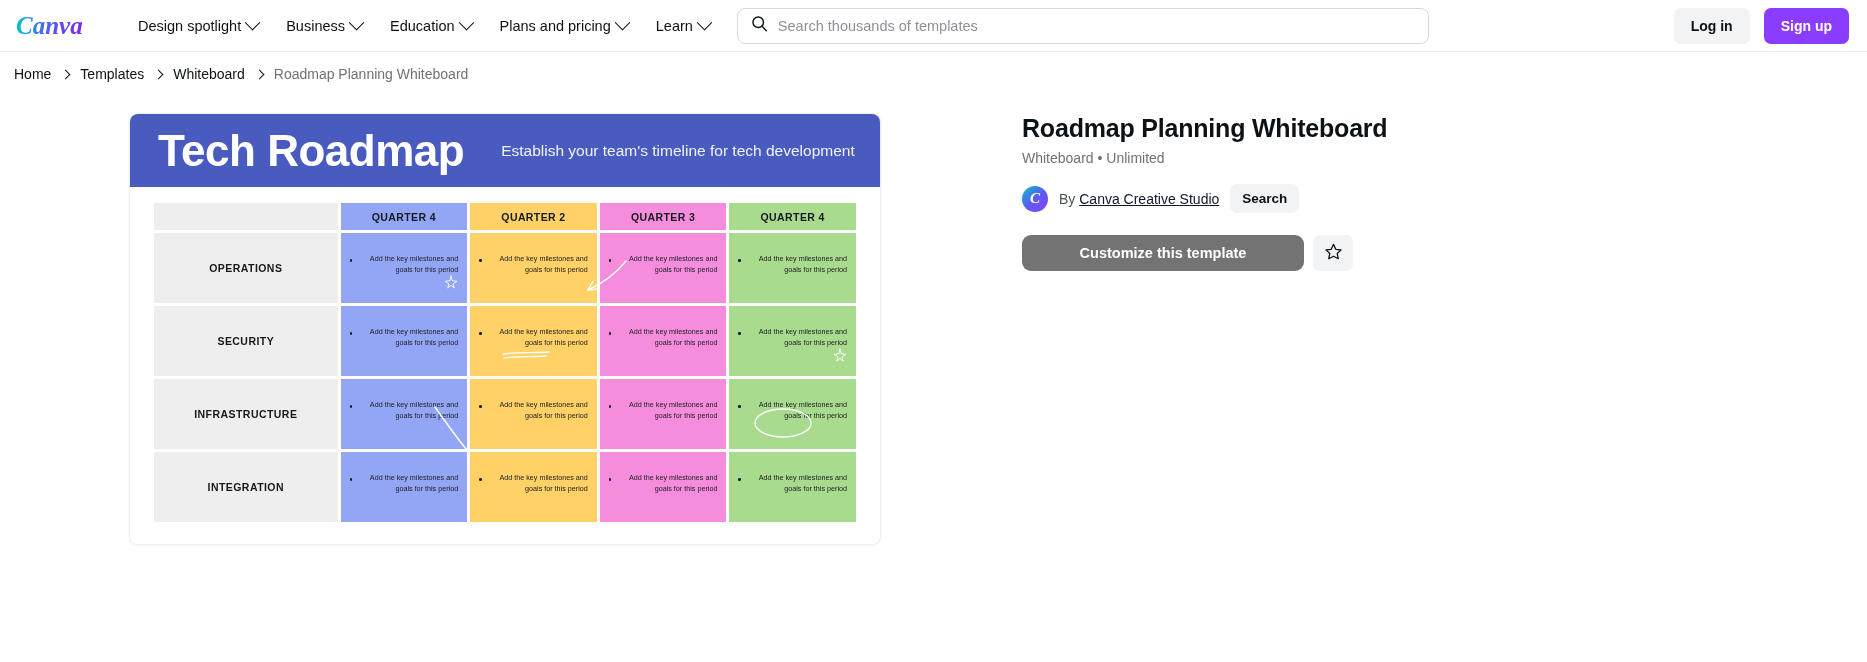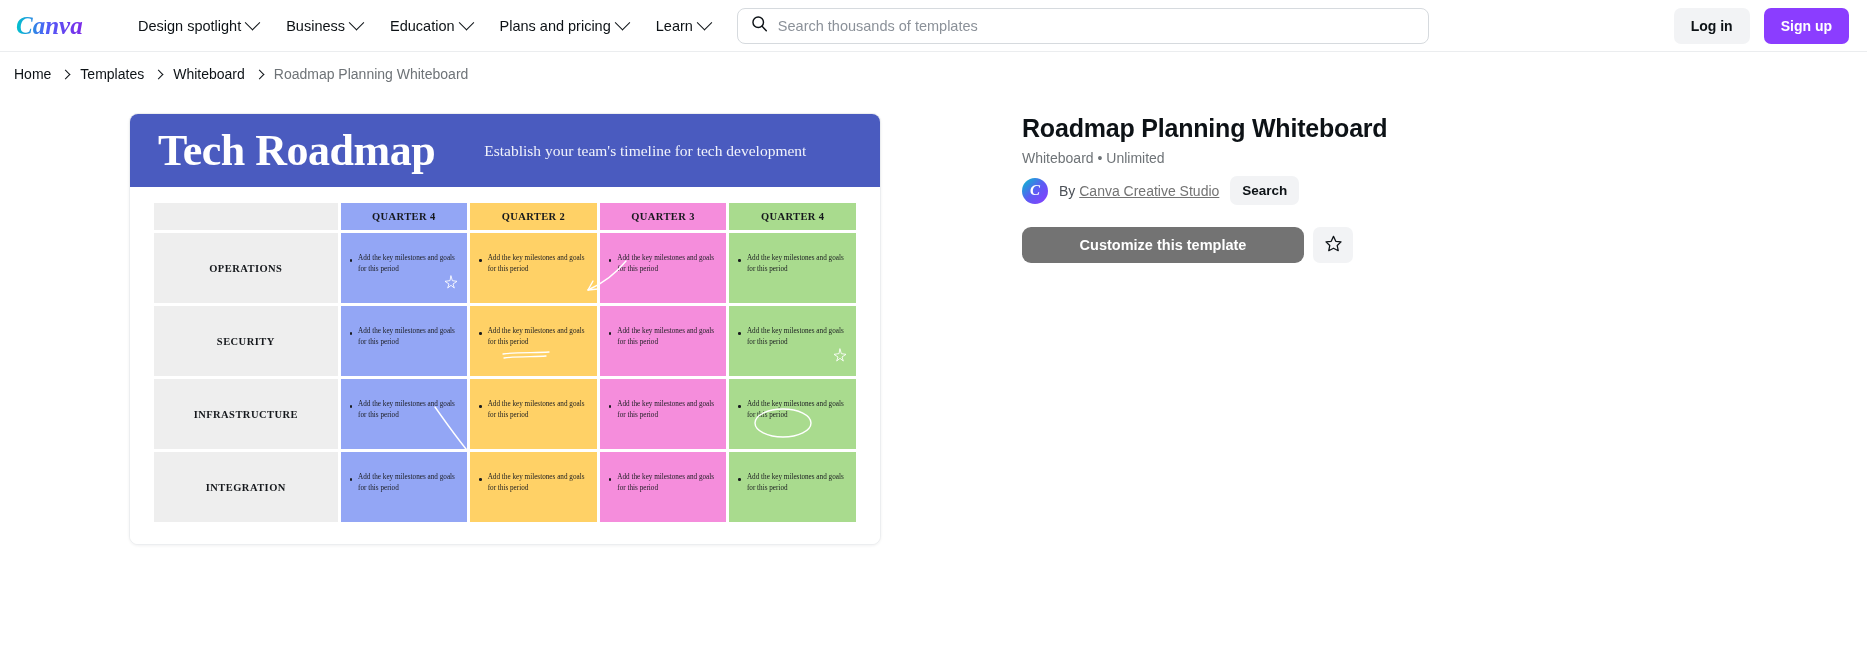--- a/index.html
+++ b/index.html
@@ -123,21 +123,20 @@
   .main {
     display: flex;
     padding: 0 0 0 0;
     gap: 0;
   }
   .preview-col {
     width: 1010px;
     display: flex;
     justify-content: center;
     padding-top: 17px;
-    font-family: Liberation Serif, serif;
   }
   .card {
     width: 752px;
     background: #fff;
     border: 1px solid #eceef0;
     border-radius: 9px;
     box-shadow: 0 1px 3px rgba(16,24,40,.06);
     overflow: hidden;
   }
 
@@ -154,21 +153,21 @@
     color: #fff;
     font-size: 44px;
     font-weight: bold;
     letter-spacing: -0.5px;
     line-height: 1;
     white-space: nowrap;
   }
   .rm-sub {
     color: #f0f2fb;
     font-size: 15.5px;
-    margin-left: 49px;
+    margin-left: 37px;
     white-space: nowrap;
   }
 
   .rm-body { padding: 16px 24px 22px 24px; background: #fff; }
   .grid {
     display: grid;
     grid-template-columns: 1.45fr 1fr 1fr 1fr 1fr;
     gap: 3px;
   }
   .g-cell {
@@ -210,51 +209,51 @@
     width: 2.5px; height: 2.5px;
     background: #1a1c20;
     border-radius: 50%;
     margin-top: 6px;
     flex: 0 0 auto;
   }
   .cell-text {
     font-size: 7.2px;
     line-height: 1.55;
     color: #1a1c20;
-    text-align: left;
+    text-align: right;
     flex: 1;
   }
   .c-blue { background: #93a6f5; }
   .c-yellow { background: #ffd166; }
   .c-pink { background: #f58ddc; }
   .c-green { background: #a9db8e; }
 
   .doodle { position: absolute; pointer-events: none; }
 
   
   .info-col { padding: 18px 24px 0 12px; width: 820px; }
   .info-title {
     font-size: 25px;
     font-weight: bold;
     letter-spacing: -0.2px;
     color: #0d1216;
     margin-bottom: 7px;
   }
-  .info-meta { font-size: 14px; color: #6e7377; margin-bottom: 10px; }
+  .info-meta { font-size: 14px; color: #6e7377; margin-bottom: 18px; }
   .author-row { display: flex; align-items: center; gap: 11px; margin-bottom: 22px; }
   .avatar {
     width: 26px; height: 26px; border-radius: 50%;
     background: linear-gradient(135deg,#00c4cc 0%,#5b5cf3 50%,#8b3dff 100%);
     display: flex; align-items: center; justify-content: center;
     color: #fff; font-size: 15px; font-family: "Liberation Serif", serif;
     font-style: italic; font-weight: bold;
     flex: 0 0 auto;
   }
   .by { font-size: 14px; color: #4b5057; }
-  .by a { color: #737373; text-decoration: underline; cursor: pointer; }
+  .by a { color: #0f172a; text-decoration: underline; cursor: pointer; }
   .btn-follow {
     background: #f2f3f5; border: none; border-radius: 7px;
     height: 29px; padding: 0 12px;
     font-size: 13.5px; font-weight: bold;
     font-family: "Liberation Sans", sans-serif;
     color: #0d1216; cursor: pointer;
   }
   .cta-row { display: flex; align-items: center; gap: 9px; }
   .btn-cta {
     background: #737373; border: none; border-radius: 9px;

